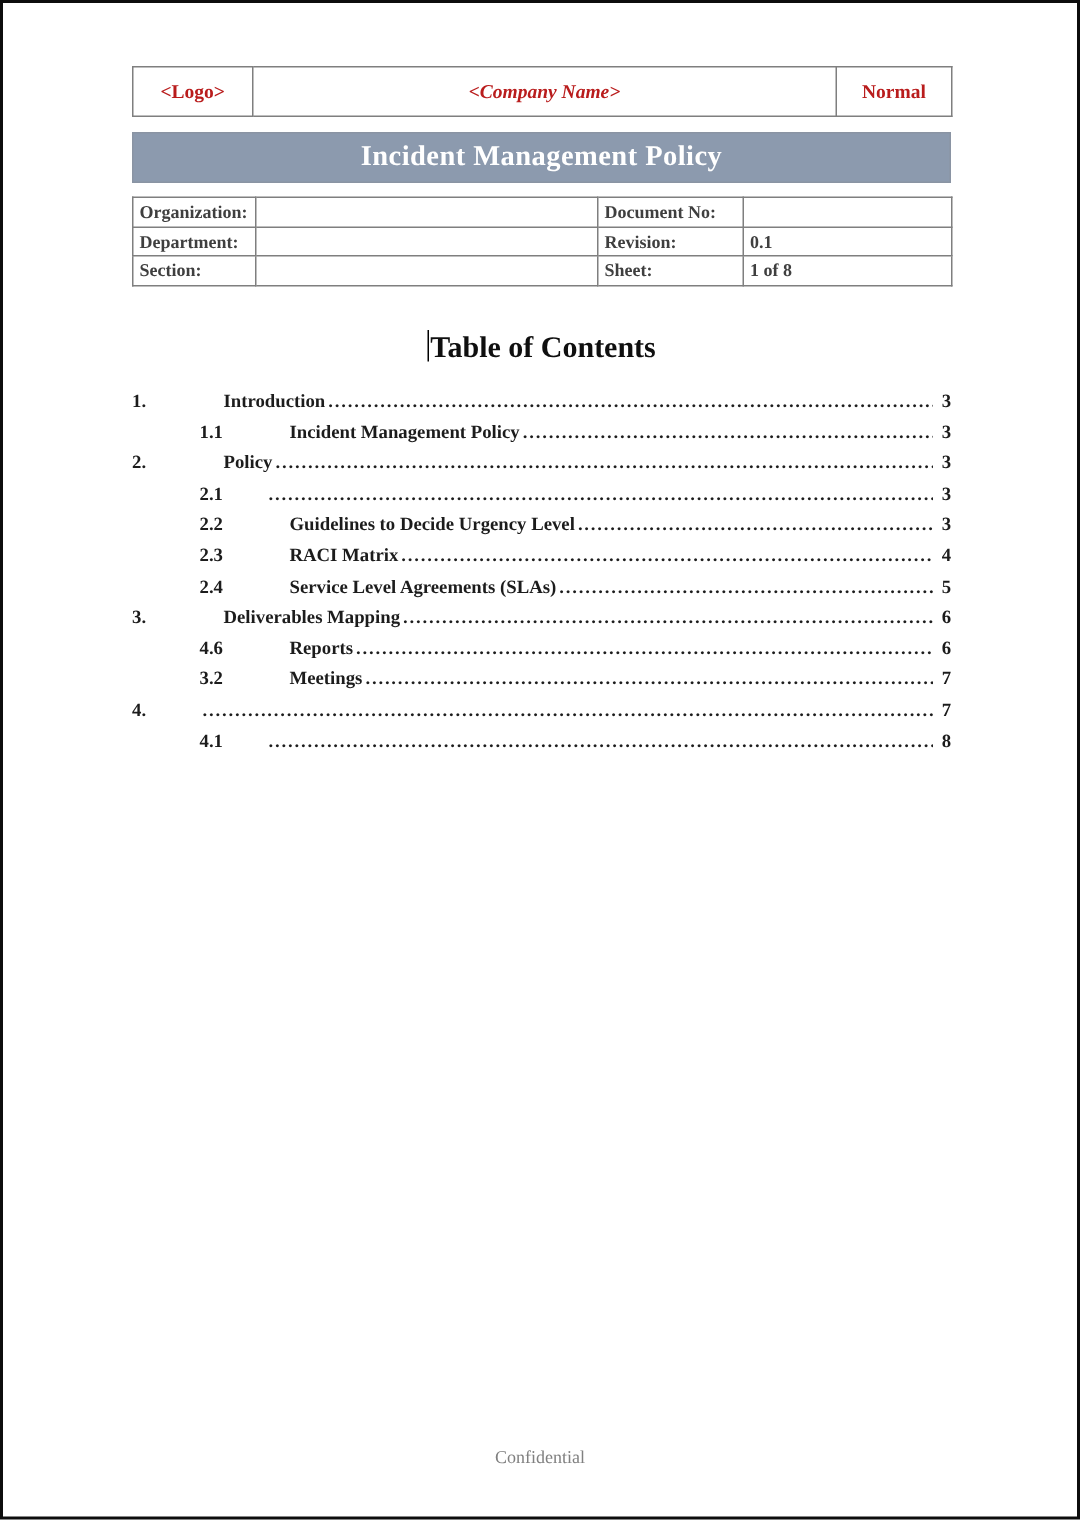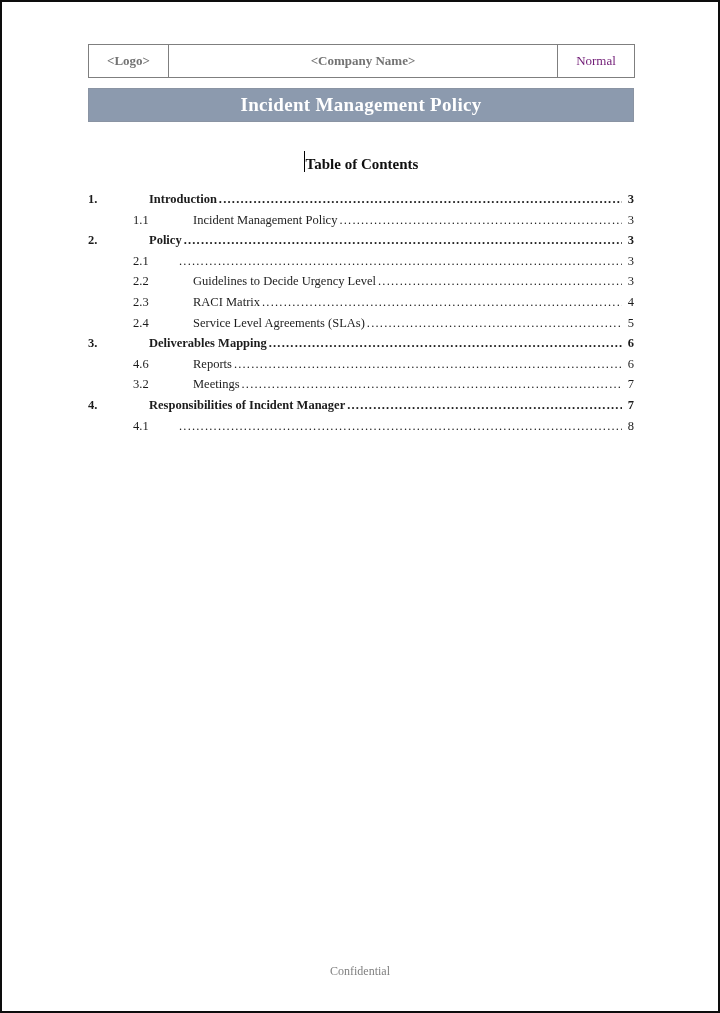--- a/index.html
+++ b/index.html
@@ -24,26 +24,26 @@
     width: 546px;
     border-collapse: collapse;
     table-layout: fixed;
   }
   .header-table td {
     border: 1px solid #7f7f7f;
     height: 33px;
     text-align: center;
     vertical-align: middle;
     font-size: 13px;
-    color: #737373;
+    color: #b91c1c;
     font-weight: bold;
   }
   .header-table .logo-cell   { width: 80px; }
-  .header-table .company-cell{ width: 389px; }
-  .header-table .normal-cell { width: 77px; font-weight: normal; color: #701a75; }
+  .header-table .company-cell{ width: 389px; font-style: italic; }
+  .header-table .normal-cell { width: 77px; font-weight: bold; color: #b91c1c; }
 
   
   .title-bar {
     margin-top: 10px;
     width: 546px; height: 34px;
     background: #8c9aae;
     border: 1px solid #8a94a3;
     display: flex; align-items: center; justify-content: center;
   }
   .title-bar span {
@@ -74,21 +74,21 @@
   .meta-table td.val { font-weight: bold; }
   .meta-table .c1 { width: 82px; }
   .meta-table .c2 { width: 228px; }
   .meta-table .c3 { width: 97px; }
   .meta-table .c4 { width: 139px; }
 
   
   .toc-heading {
     margin-top: 29px;
     text-align: center;
-    font-size: 15px;
+    font-size: 20px;
     font-weight: bold;
     color: #0f0f0f;
     line-height: 25px;
   }
   .caret {
     display: inline-block;
     width: 1px; height: 21px;
     background: #000000;
     vertical-align: -3px;
     margin-right: 1px;
@@ -96,20 +96,21 @@
 
   
   .toc { margin-top: 15px; }
   .toc-row {
     display: flex;
     align-items: baseline;
     height: 20.6px;
     font-size: 12.5px;
     color: #1c1c1c;
     cursor: default;
+    font-weight: bold;
   }
   .toc-row.lvl1 { font-weight: bold; }
   .toc-row.lvl1 .num { width: 45px; flex: none; }
   .toc-row.lvl2 { padding-left: 45px; }
   .toc-row.lvl2 .num { width: 44px; flex: none; }
   .toc-row .ttl { flex: none; white-space: nowrap; margin-left: 16px; }
   .toc-row .leader {
     flex: 1 1 auto;
     min-width: 0;
     overflow: hidden;
@@ -141,20 +142,42 @@
         <td class="company-cell">&lt;Company Name&gt;</td>
         <td class="normal-cell">Normal</td>
       </tr>
     </tbody>
       </table>
 
     <div class="title-bar">
       <span>Incident Management Policy</span>
     </div>
 
+    <table class="meta-table">
+      <tbody>
+          <tr>
+        <td class="c1 lbl">Organization:</td>
+        <td class="c2 val"></td>
+        <td class="c3 lbl">Document No:</td>
+        <td class="c4 val"></td>
+      </tr>
+      <tr>
+        <td class="c1 lbl">Department:</td>
+        <td class="c2 val"></td>
+        <td class="c3 lbl">Revision:</td>
+        <td class="c4 val">0.1</td>
+      </tr>
+      <tr>
+        <td class="c1 lbl">Section:</td>
+        <td class="c2 val"></td>
+        <td class="c3 lbl">Sheet:</td>
+        <td class="c4 val">1 of 8</td>
+      </tr>
+    </tbody>
+      </table>
 
     <div class="toc-heading"><span class="caret"></span><span>Table of Contents</span></div>
 
     <div class="toc">
       <div class="toc-row lvl1">
         <span class="num">1.</span>
         <span class="ttl">Introduction</span>
         <span class="leader">................................................................................................................................................................................................................................................</span>
         <span class="pg">3</span>
       </div>
@@ -206,21 +229,20 @@
         <span class="pg">6</span>
       </div>
       <div class="toc-row lvl2">
         <span class="num">3.2</span>
         <span class="ttl">Meetings</span>
         <span class="leader">................................................................................................................................................................................................................................................</span>
         <span class="pg">7</span>
       </div>
       <div class="toc-row lvl1">
         <span class="num">4.</span>
-        <span class="ttl">Responsibilities of Incident Manager</span>
         <span class="leader">................................................................................................................................................................................................................................................</span>
         <span class="pg">7</span>
       </div>
       <div class="toc-row lvl2">
         <span class="num">4.1</span>
         <span class="leader">................................................................................................................................................................................................................................................</span>
         <span class="pg">8</span>
       </div>
     </div>
   </div>

